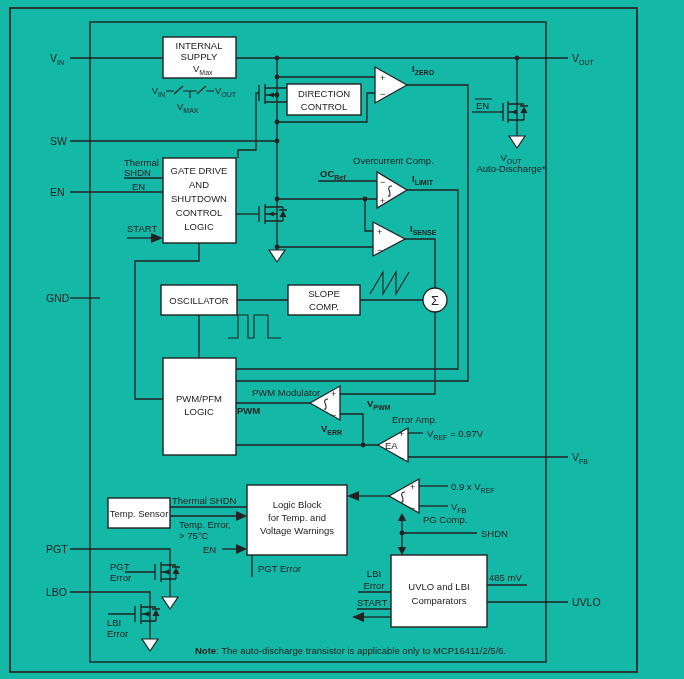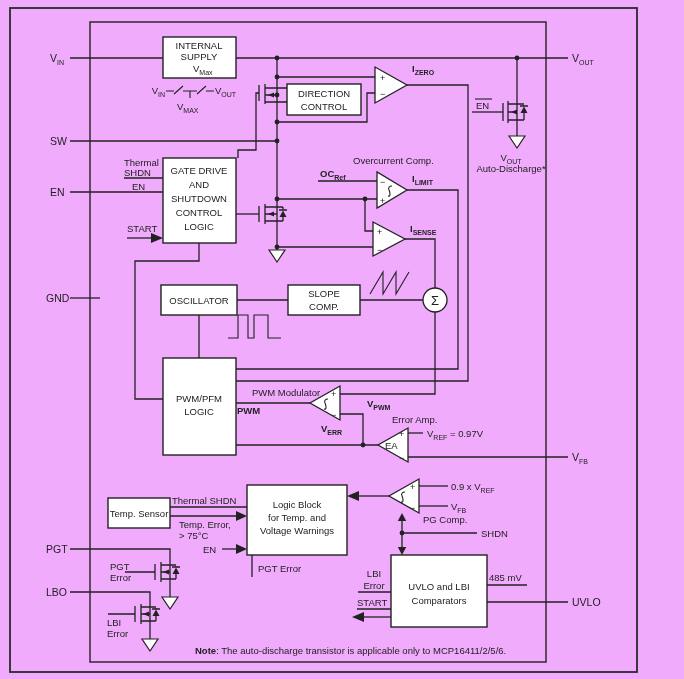--- a/index.html
+++ b/index.html
@@ -1,16 +1,16 @@
 <!DOCTYPE html>
 <html><head>
 <meta charset="utf-8">
 <style>
   html,body{margin:0;padding:0;background:#fff;}
-  #stage{position:relative;width:684px;height:679px;background:#f0abfc;font-family:"Liberation Sans",sans-serif;}
+  #stage{position:relative;width:684px;height:679px;background:#14b8a6;font-family:"Liberation Sans",sans-serif;}
   svg{display:block;}
   .w{stroke:#222;stroke-width:1.3;fill:none;}
   .thin{stroke:#222;stroke-width:1.1;fill:none;}
   .frame{fill:none;stroke:#2a2a2a;stroke-width:1.8;}
   .ibox{fill:none;stroke:#222;stroke-width:1.4;}
   .box{fill:#ffffff;stroke:#222;stroke-width:1.4;}
   .tri{fill:#ffffff;stroke:#222;stroke-width:1.3;}
   .dot{fill:#222;stroke:none;}
   .solid{fill:#222;stroke:none;}
   .gnd{fill:#ffffff;stroke:#222;stroke-width:1.2;}

